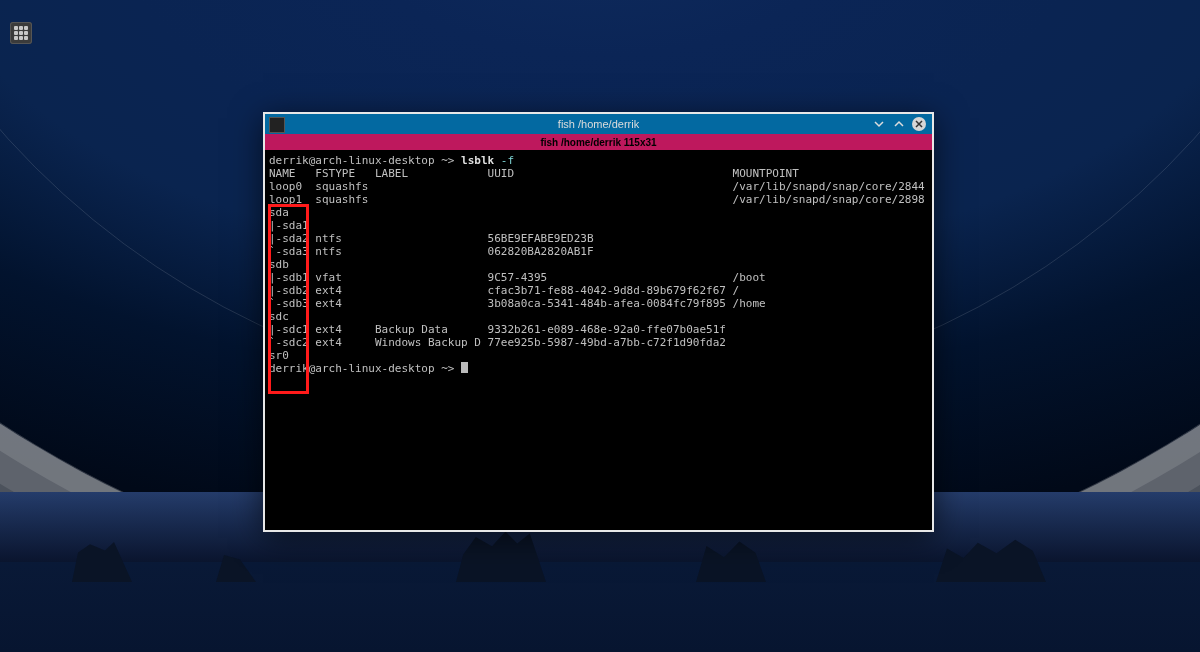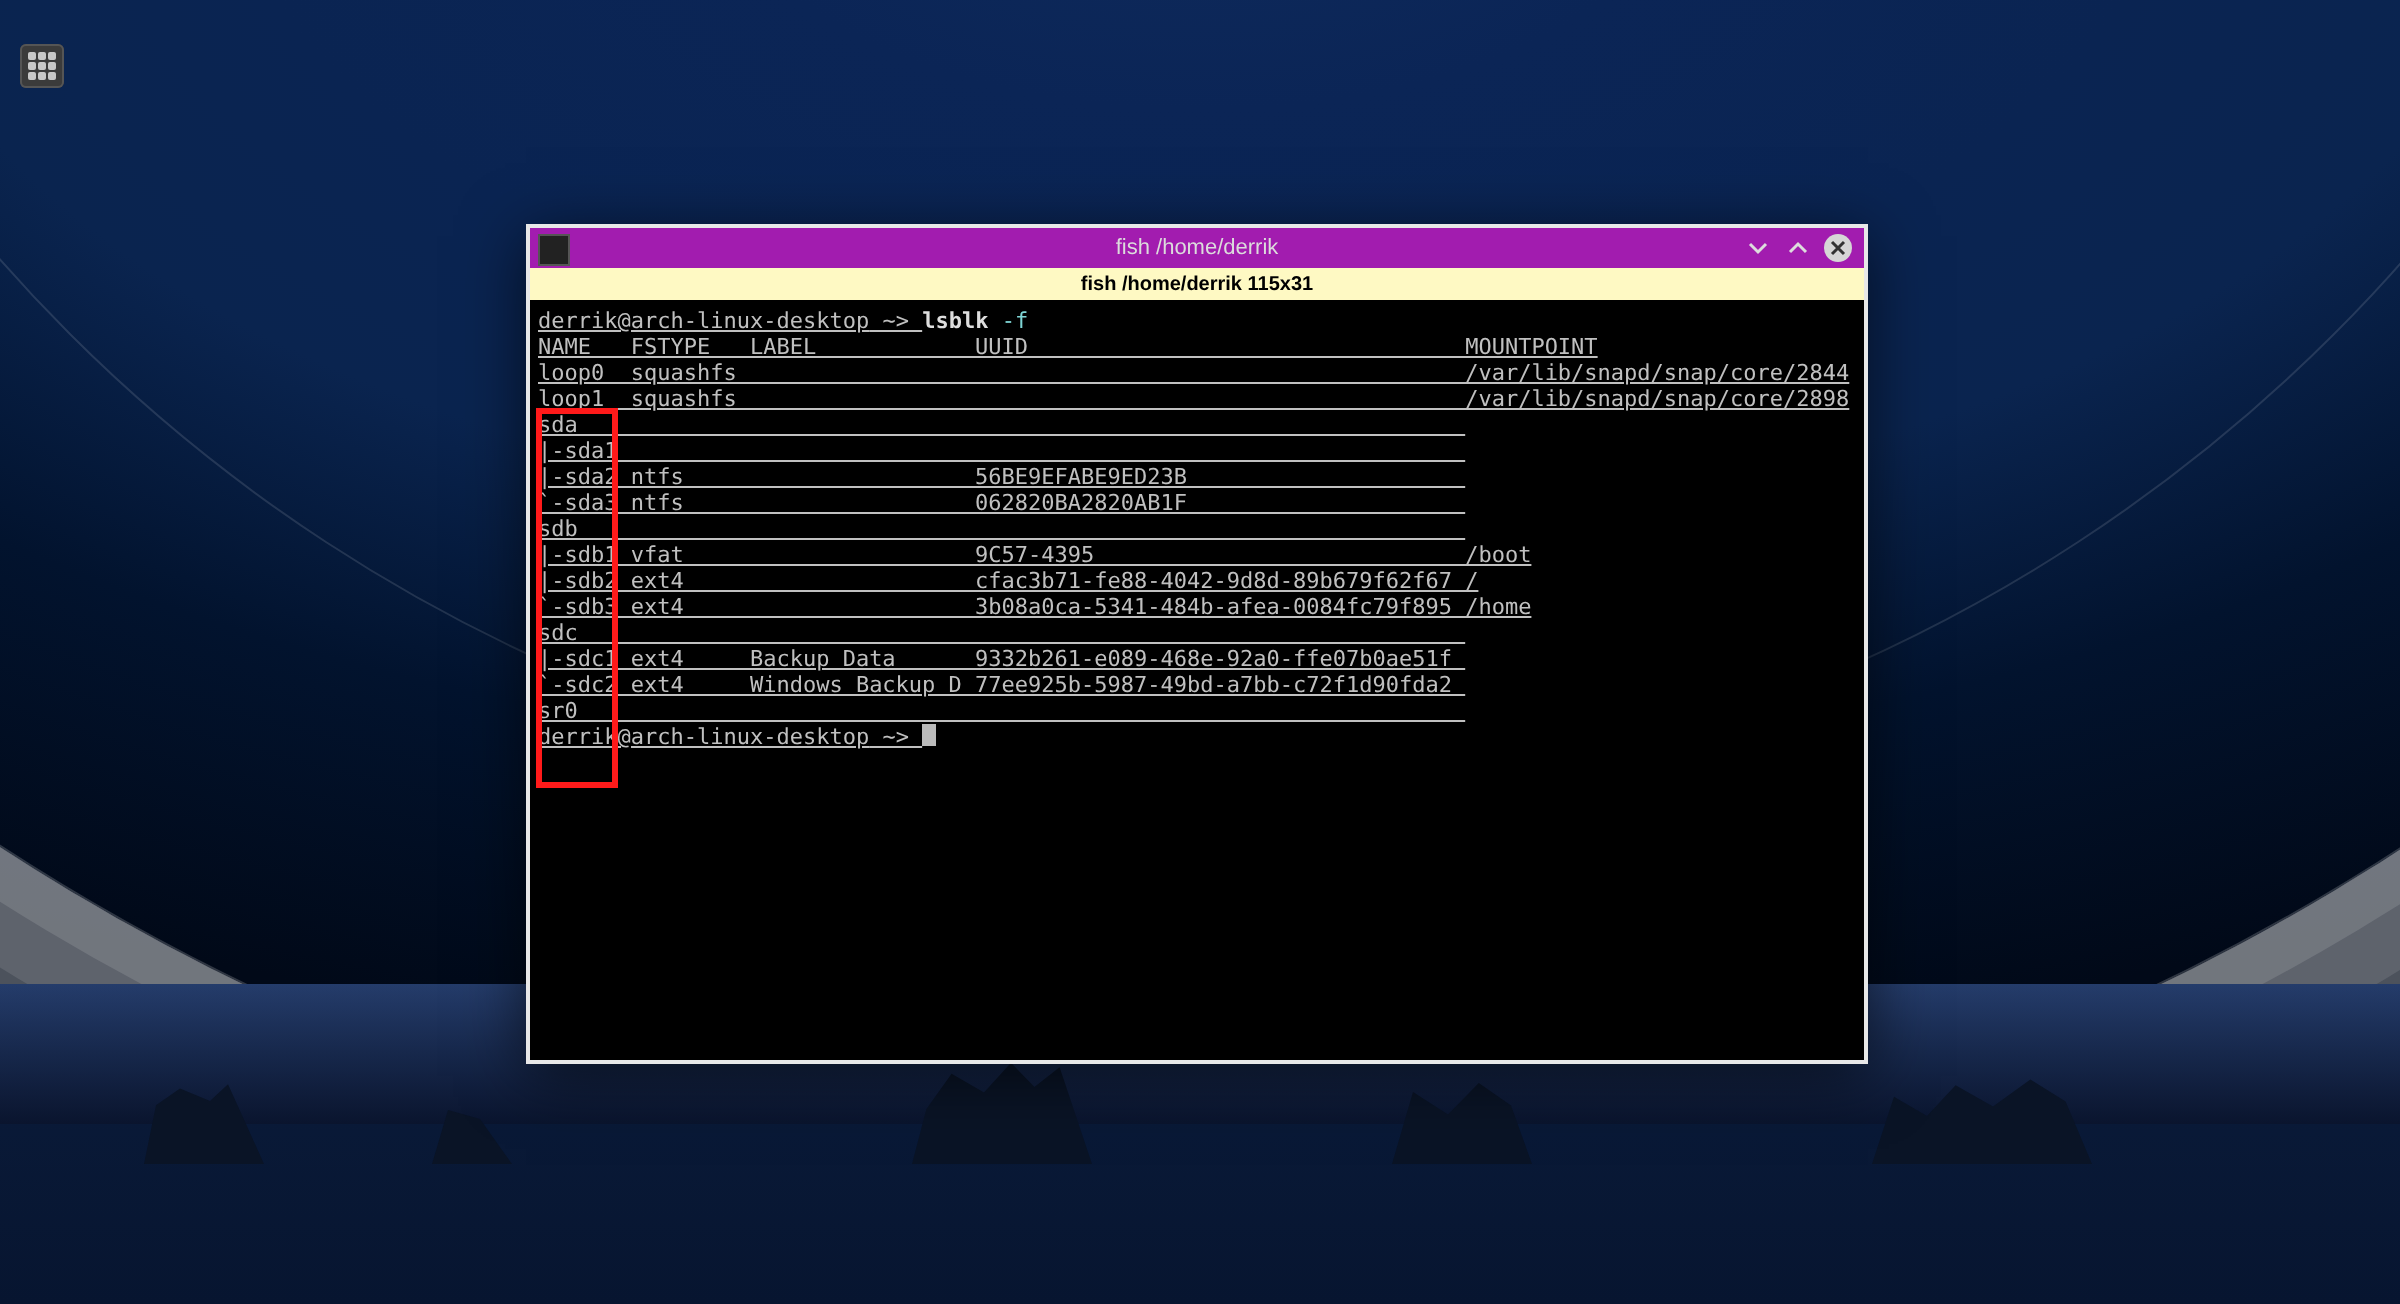--- a/index.html
+++ b/index.html
@@ -58,41 +58,41 @@
   }
   .panel-icon .dots{width:14px;height:14px;display:grid;grid-template-columns:repeat(3,1fr);grid-template-rows:repeat(3,1fr);gap:1px;}
   .panel-icon .dots i{background:#c8c8c8;border-radius:1px;}
 
   
   .win{
     position:absolute;left:263px;top:112px;width:667px;height:416px;
     background:#000;border:2px solid #e8e8e8;box-shadow:0 6px 30px rgba(0,0,0,.6);
   }
   .titlebar{
-    height:20px;background:#a21caf;display:flex;align-items:center;justify-content:center;
+    height:20px;background:#0369a1;display:flex;align-items:center;justify-content:center;
     position:relative;user-select:none;
   }
   .titlebar .title{color:#dcdcdc;font-size:11px;}
   .winbtns{position:absolute;right:6px;top:0;height:20px;display:flex;align-items:center;gap:6px;}
   .winbtn{width:14px;height:14px;border-radius:7px;display:flex;align-items:center;justify-content:center;}
   .winbtn svg{width:10px;height:10px;}
   .btn-min{background:transparent;}
   .btn-max{background:transparent;}
   .btn-close{background:#d6d6d6;}
   .app-icon{position:absolute;left:4px;top:3px;width:14px;height:14px;background:#222;border:1px solid #555;}
   .tabbar{
-    height:16px;background:#fef9c3;color:#000;display:flex;align-items:center;justify-content:center;font-size:10px;font-weight:bold;
+    height:16px;background:#be185d;color:#000;display:flex;align-items:center;justify-content:center;font-size:10px;font-weight:bold;
   }
   .term{
     position:absolute;left:0;right:0;top:36px;bottom:0;background:#000;
     font-family:"DejaVu Sans Mono","Courier New",monospace;font-size:11px;line-height:13px;
     color:#bbb;padding:4px 4px;white-space:pre;
   }
   .term .row{display:block;}
-  .g{color:#c0c0c0;text-decoration:underline;}
+  .g{color:#c0c0c0;}
   .w{color:#dedede;font-weight:bold;margin-top:43px;}
   .cy{color:#7fd6d6;}
   .cursor{display:inline-block;width:7px;height:11px;background:#bbb;vertical-align:-1px;}
 
   
   .hl{
     position:absolute;border:3px solid #ff1a1a;background:transparent;
   }
 </style>
 </head>

